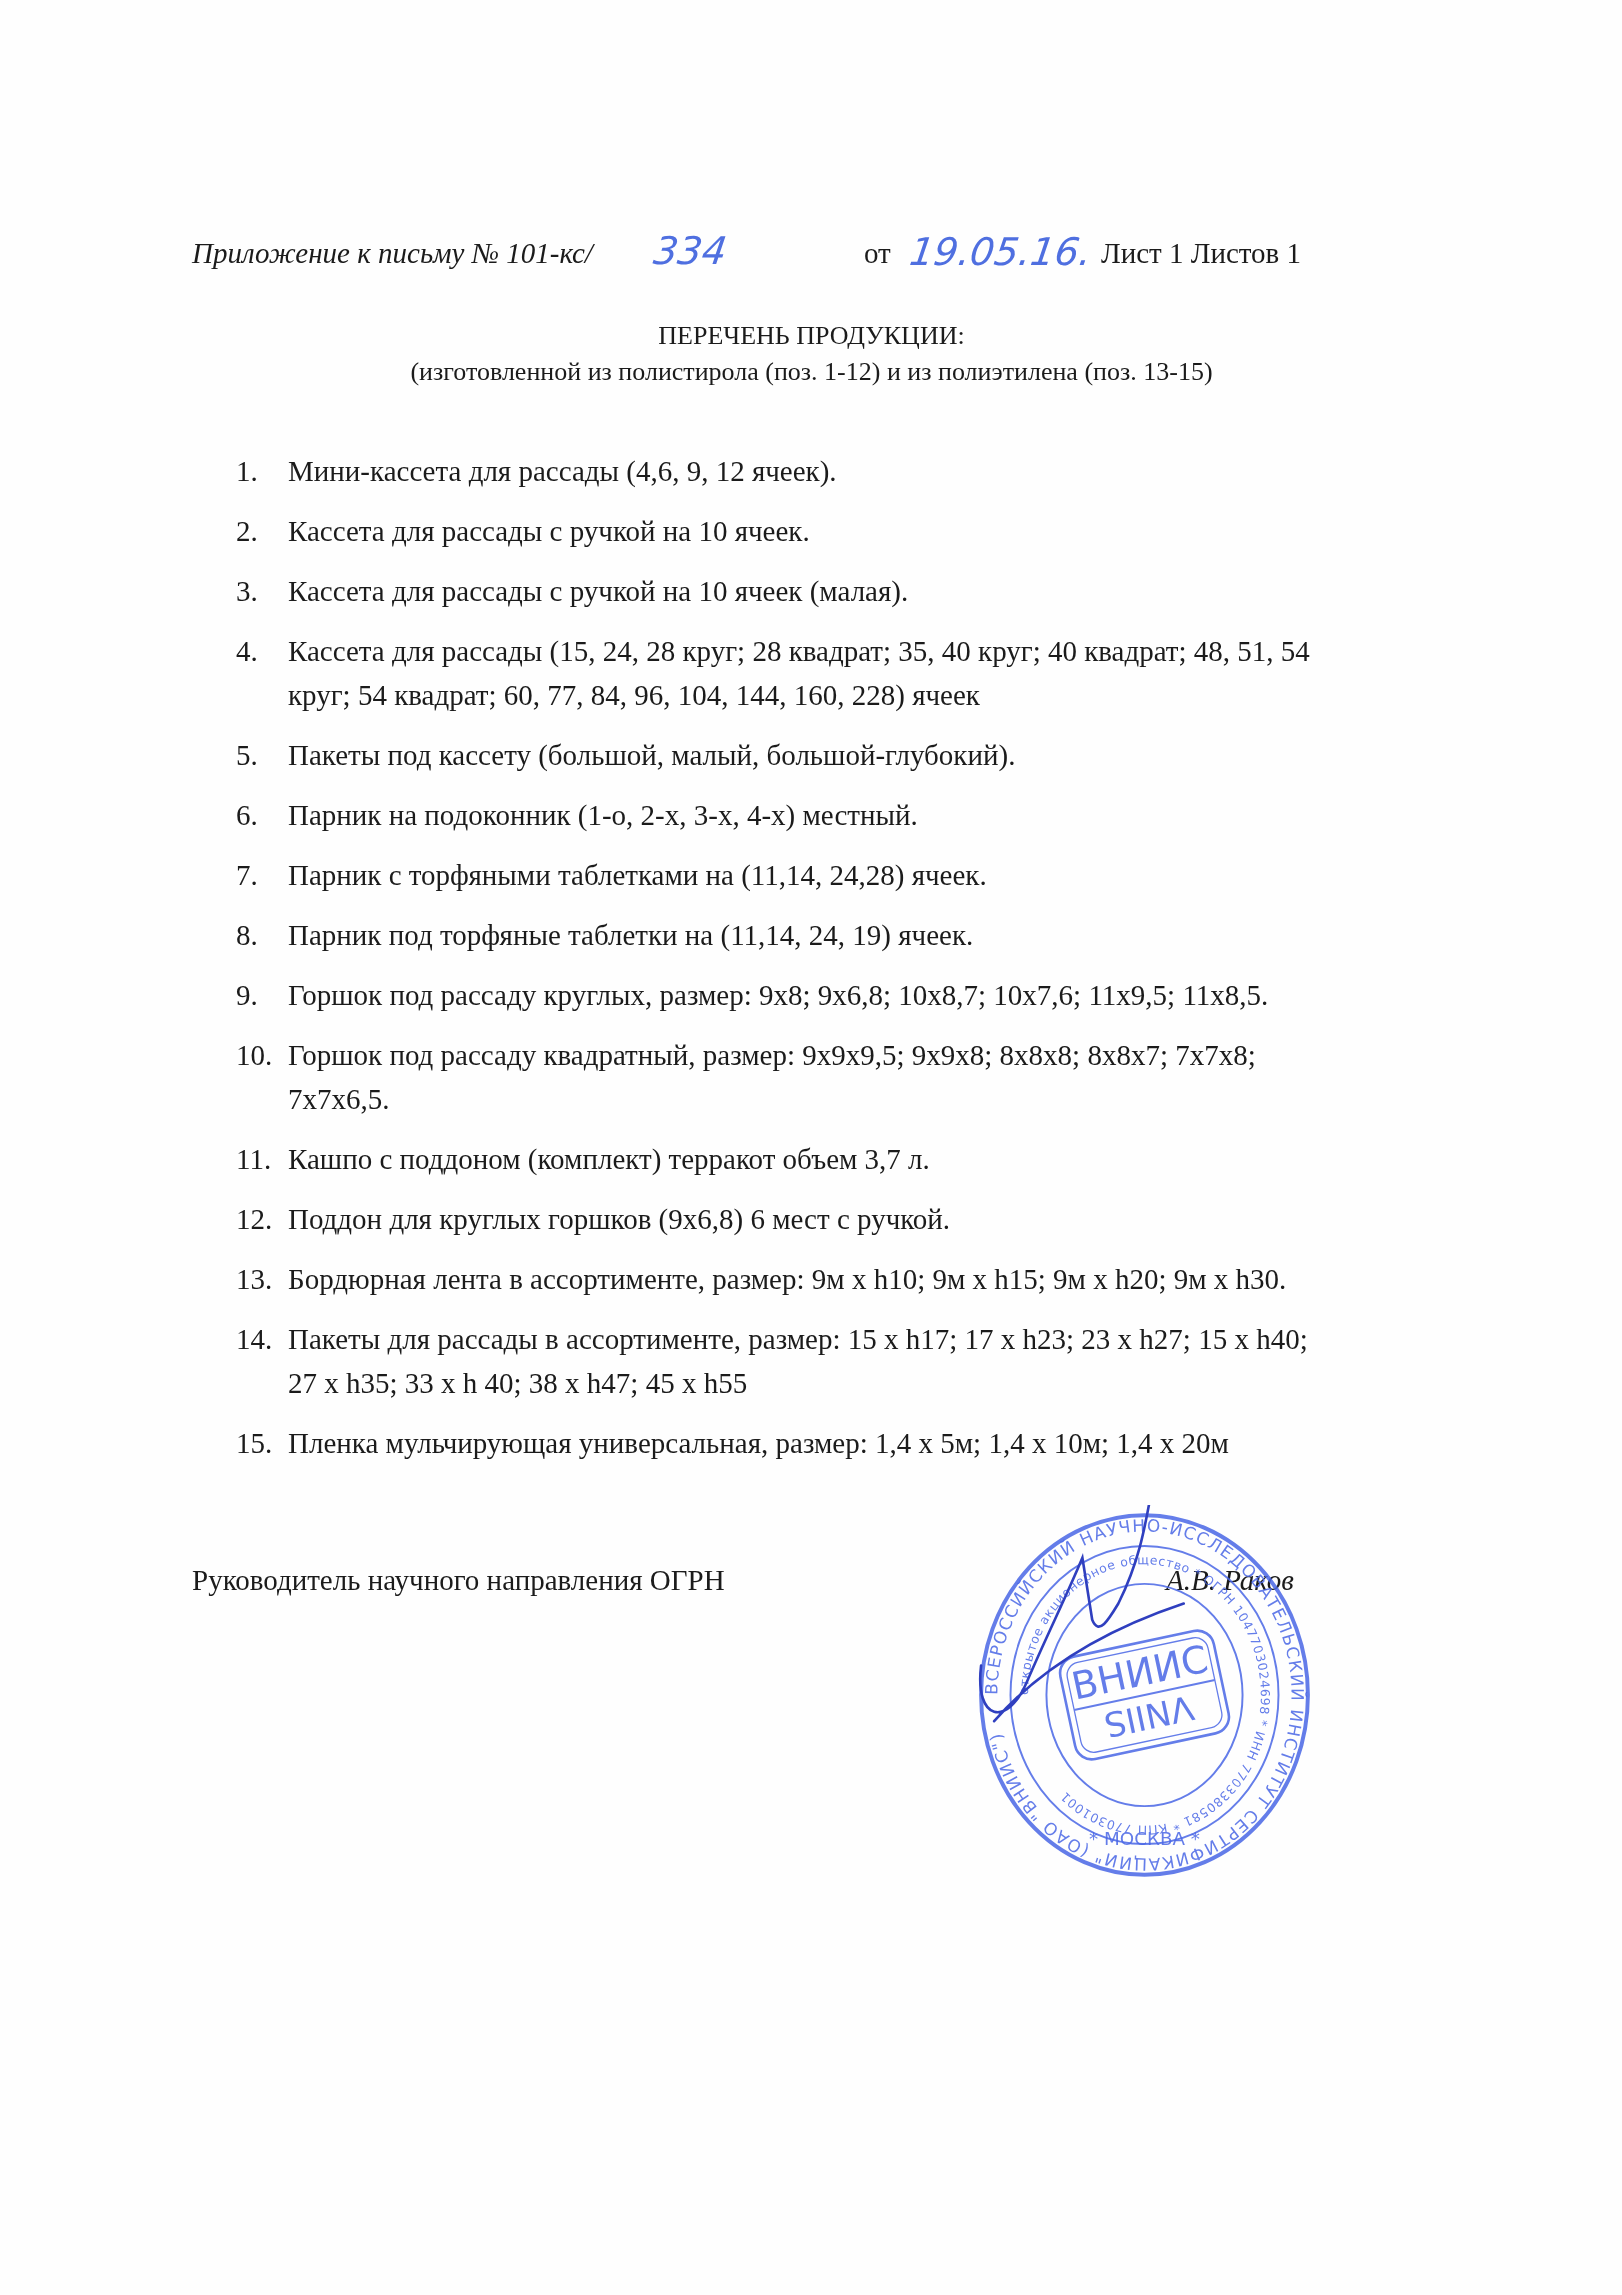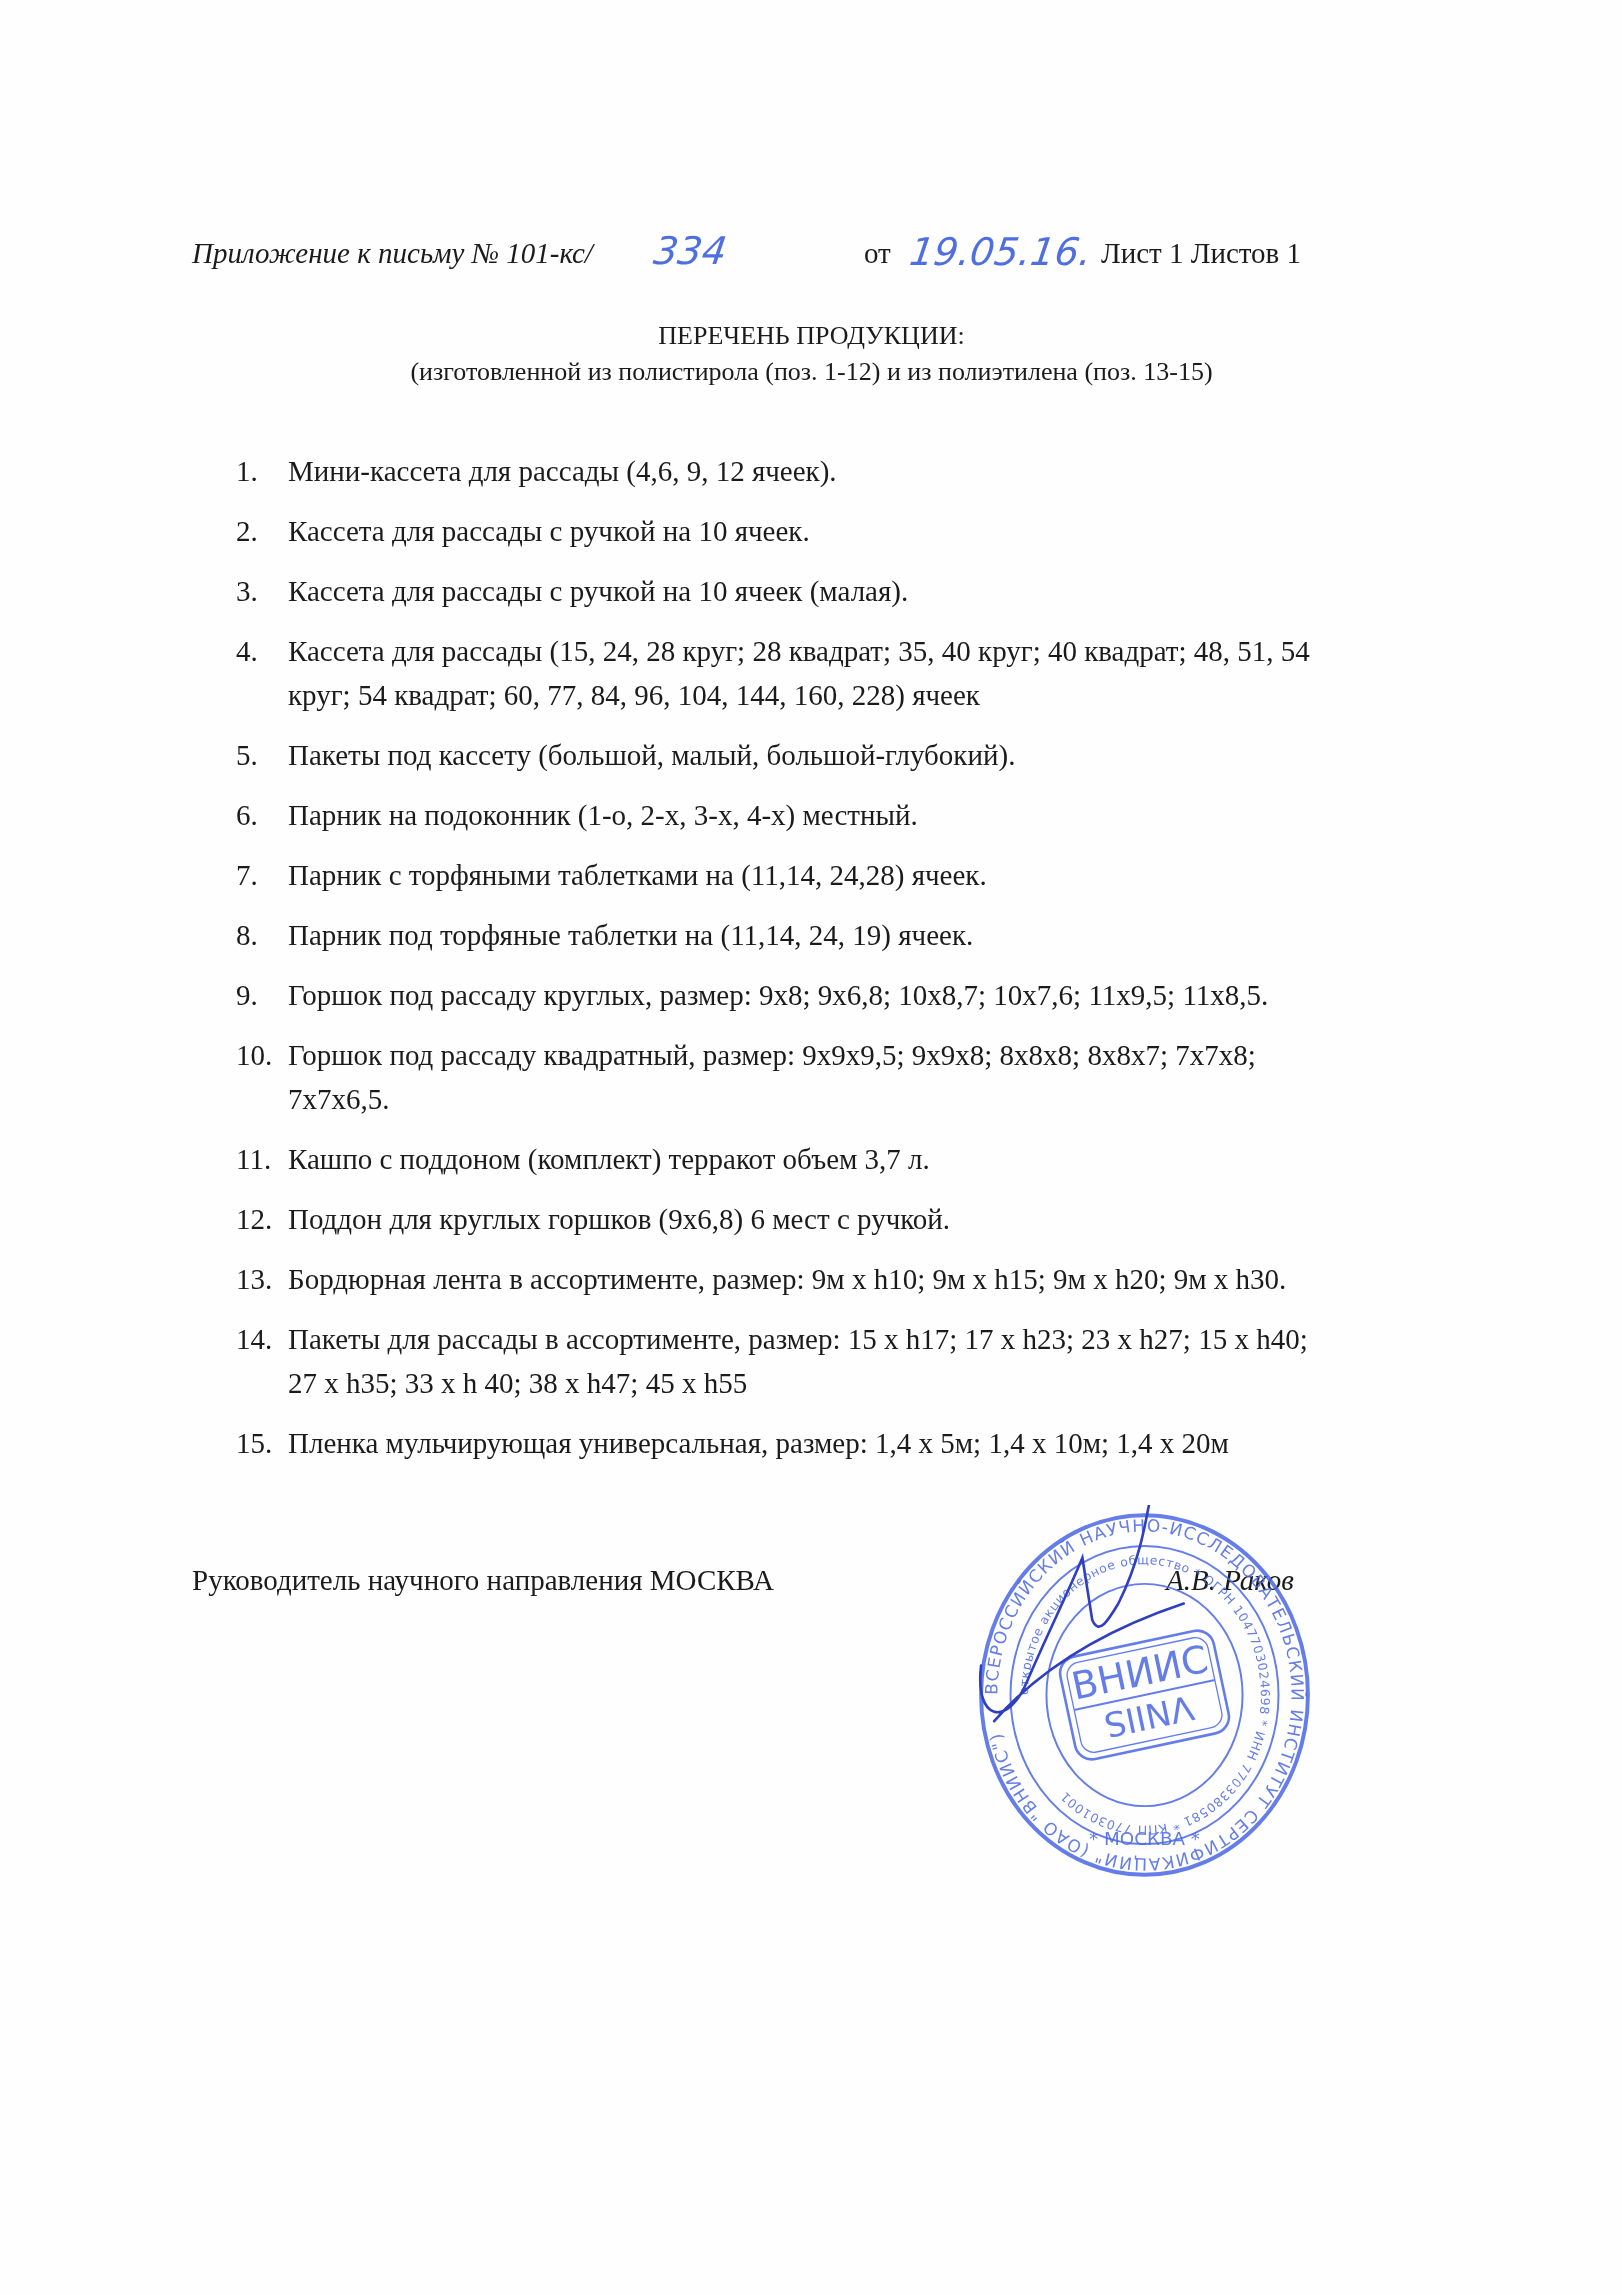--- a/index.html
+++ b/index.html
@@ -120,21 +120,21 @@
         </span>
       </li>
       <li class="item">
         <span class="num">15.</span>
         <span class="body">
           <span class="line">Пленка мульчирующая универсальная, размер: 1,4 х 5м; 1,4 х 10м; 1,4 х 20м</span>
         </span>
       </li>
     </ol>
 
-  <div class="txt" style="left:192px; top:1566px;">Руководитель научного направления МОСКВА</div>
+  <div class="txt" style="left:192px; top:1566px;">Руководитель научного направления ОГРН</div>
   <div class="txt" style="left:1166px; top:1566px;font-style:italic;">А.В. Раков</div>
 
   <svg class="stamp" viewBox="0 0 540 580">
     <defs>
       <path id="ringOuter" d="M 270,540 m -225,-250 a 225,250 0 1,1 450,0 a 225,250 0 1,1 -450,0"></path>
       <path id="ringInner" d="M 270,540 m -178,-250 a 178,200 0 1,1 356,0 a 178,200 0 1,1 -356,0"></path>
     </defs>
     <g fill="none" stroke="#4a67e6" opacity="0.85">
       <ellipse cx="270" cy="290" rx="250" ry="275" stroke-width="6"></ellipse>
       <ellipse cx="270" cy="290" rx="205" ry="228" stroke-width="3"></ellipse>

